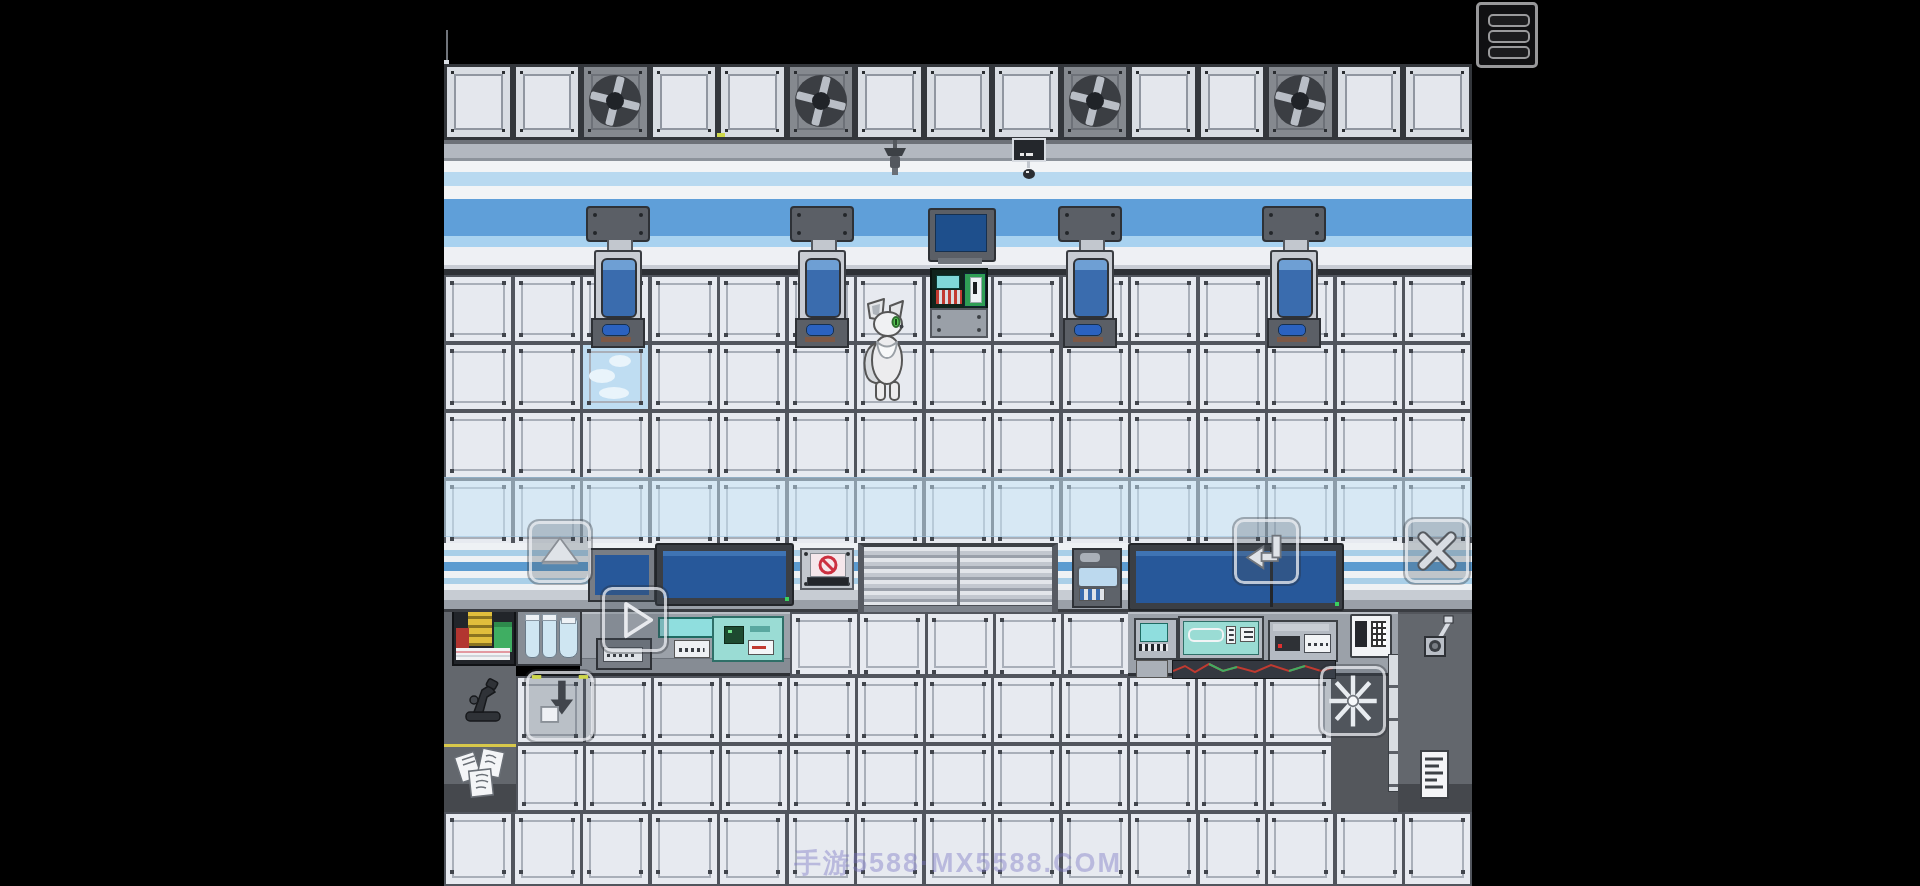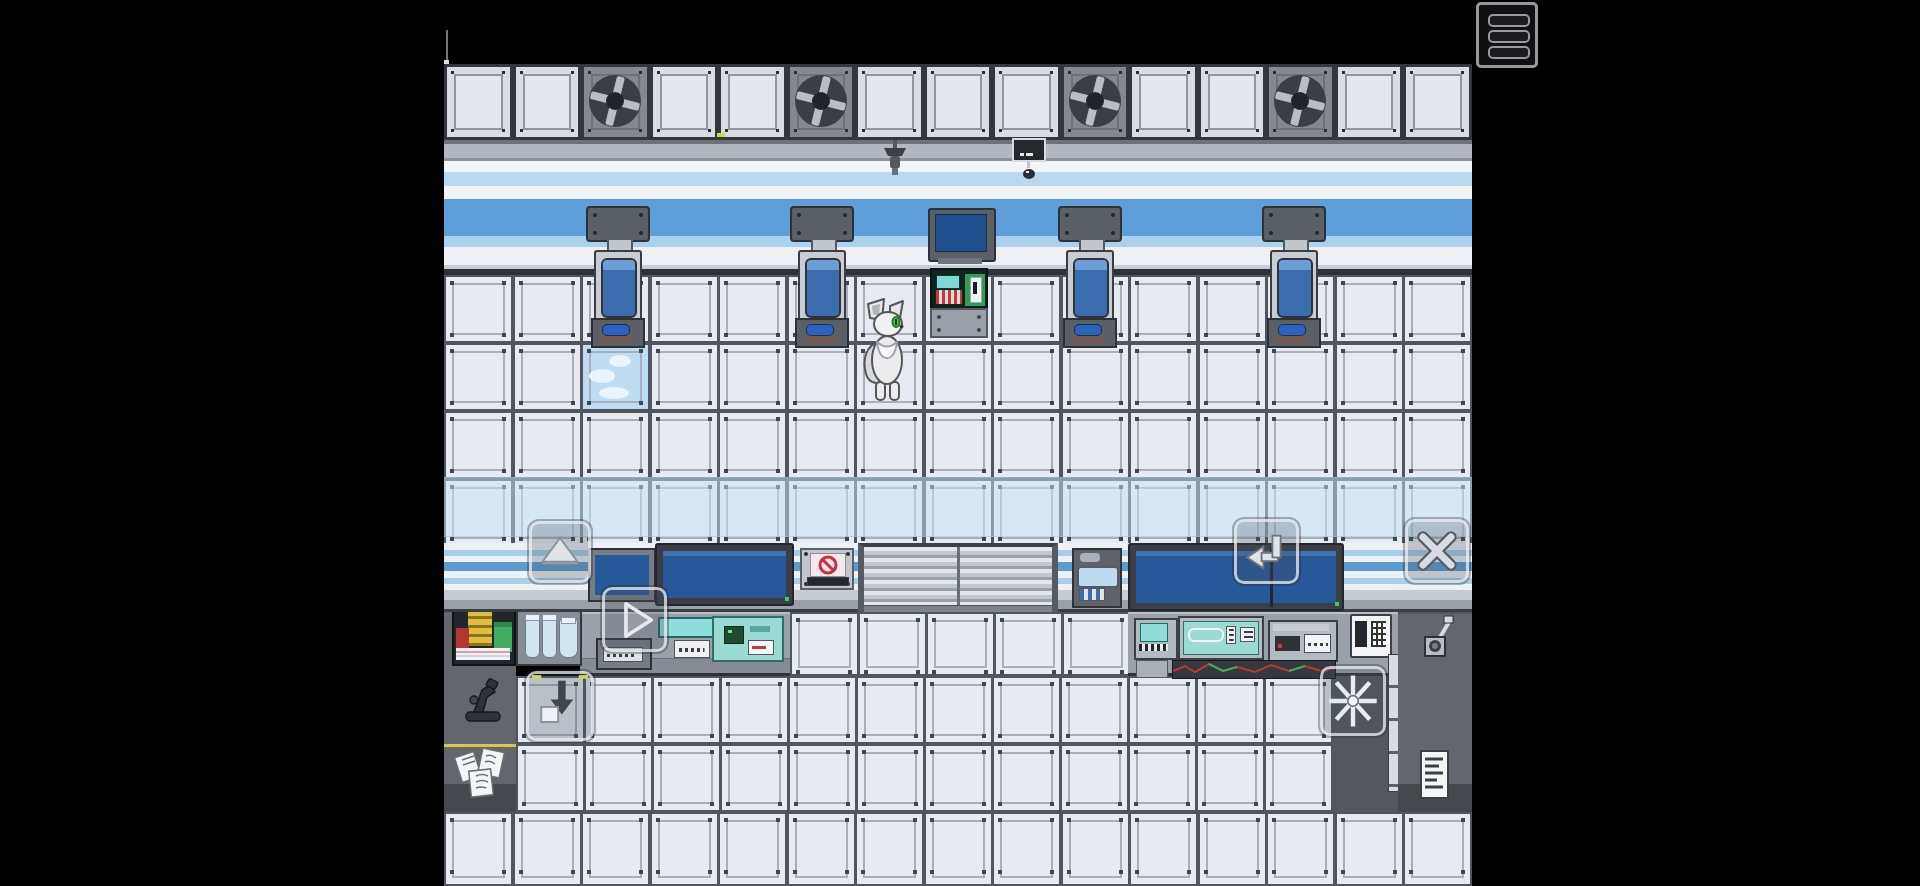--- a/index.html
+++ b/index.html
@@ -1083,20 +1083,21 @@
           <div class="n"></div>
           <div class="d"></div>
         </div>
         <div class="tile" style="left: 959.466px; top: 812px; width: 69.0333px; height: 74px;">
           <div class="f"></div>
           <div class="n"></div>
           <div class="d"></div>
         </div>
       </div>
 
+    <div id="watermark">手游5588·MX5588.COM</div>
   </div>
 
   <div id="menu-btn" title="menu">
     <span>
       <span class="bar" style="top:9px"></span>
       <span class="bar" style="top:25px"></span>
       <span class="bar" style="top:41px"></span>
     </span>
   </div>
   <div id="hud">

